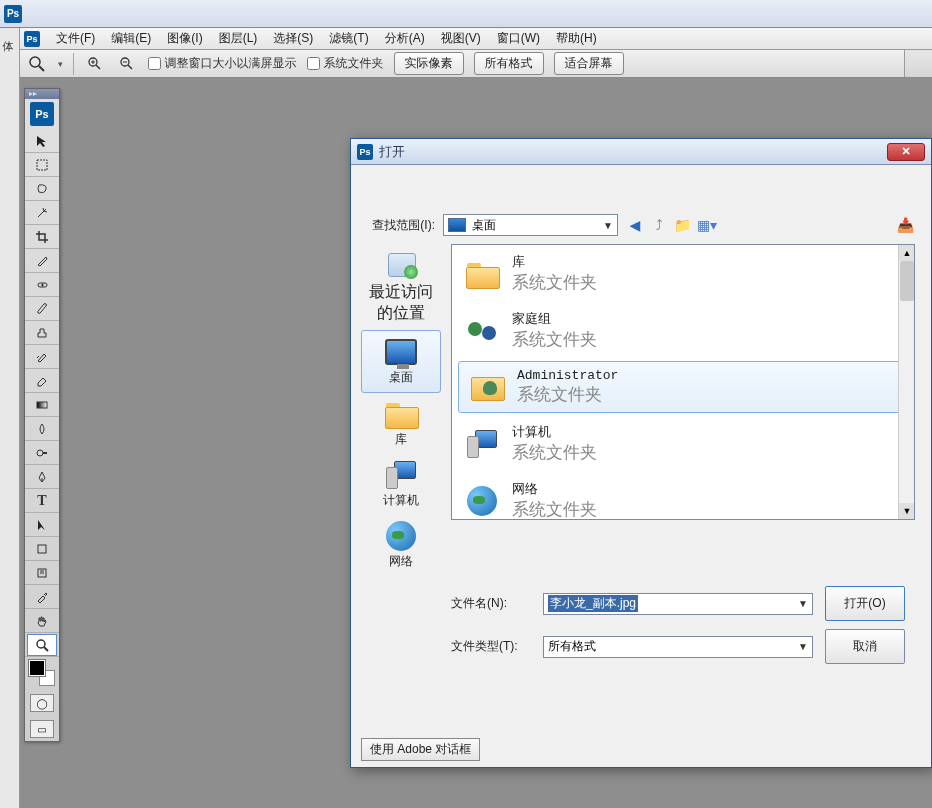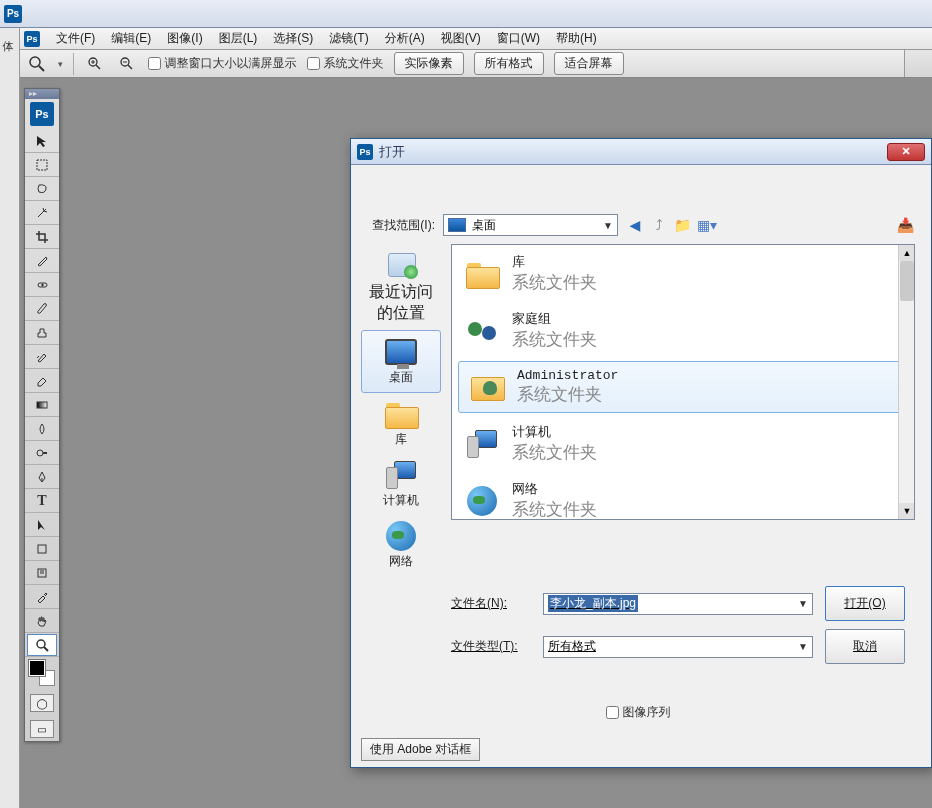--- a/index.html
+++ b/index.html
@@ -71,21 +71,21 @@
 .file-item.selected { border: 1px solid #7eb0e8; background: linear-gradient(#f2f8fe,#e4f0fc); border-radius: 3px; margin: 2px 6px; padding: 6px 8px; font-family: Liberation Mono, monospace; }
 .fi-icon { width: 40px; height: 38px; display: flex; align-items: center; justify-content: center; font-size: 30px; }
 .fi-text { display: flex; flex-direction: column; }
 .fi-name { color: #222; font-size: 13px; }
 .fi-sub { color: #888; font-size: 17px; }
 .scroll-indicator { position: absolute; right: 0; top: 0; width: 16px; height: 100%; background: #f0f0f0; border-left: 1px solid #ccc; }
 .scroll-up { position: absolute; top: 0; width: 16px; height: 16px; background: #e0e0e0; display:flex; align-items:center; justify-content:center; font-size:9px; }
 .scroll-dn { position: absolute; bottom: 0; width: 16px; height: 16px; background: #e0e0e0; display:flex; align-items:center; justify-content:center; font-size:9px; }
 .scroll-thumb { position: absolute; top: 16px; width: 14px; left:1px; height: 40px; background: #cacaca; border-radius: 2px; }
 
-.dlg-fields { margin-top: 10px; display: flex; flex-direction: column; gap: 8px; padding-left: 90px; text-decoration: underline; }
+.dlg-fields { margin-top: 10px; display: flex; flex-direction: column; gap: 8px; padding-left: 90px; }
 .field-row { display: flex; align-items: center; gap: 12px; }
 .field-label { width: 80px; color: #222; }
 .field-combo { width: 270px; height: 22px; border: 1px solid #7a8aa0; background: #fff; display: flex; align-items: center; padding: 0 4px; position: relative; }
 .field-combo .sel { background: #3a6aa8; color: #fff; padding: 0 2px; }
 .dlg-btn { width: 80px; height: 35px; border: 1px solid #7a8aa0; background: linear-gradient(#fdfdfd,#e5e5e5); display: flex; align-items: center; justify-content: center; color: #222; border-radius: 2px; }
 .dlg-btn.primary { border: 1px solid #3a7ac8; }
 
 .image-seq { margin-top: 40px; display: flex; justify-content: center; align-items: center; gap: 4px; color: #333; }
 .file-size { margin-top: 100px; text-align: center; color: #333; }
 .adobe-dlg-btn { position: absolute; bottom: 6px; left: 10px; padding: 2px 8px; border: 1px solid #888; background: linear-gradient(#fafafa,#e4e4e4); color: #222; font-size: 12px; }
@@ -491,23 +491,19 @@
         <div class="field-row">
           <div class="field-label">文件类型(T):</div>
           <div class="field-combo">
             <span>所有格式</span>
             <span class="combo-arrow">▼</span>
           </div>
           <div class="dlg-btn">取消</div>
         </div>
       </div>
 
-      <div class="image-seq">
-        <input type="checkbox" style="">
-          <span>图像序列</span>
-      </div>
 
 
       <div class="adobe-dlg-btn">使用 Adobe 对话框</div>
     </div>
   </div>
 
 </div>
 
 </body></html>

